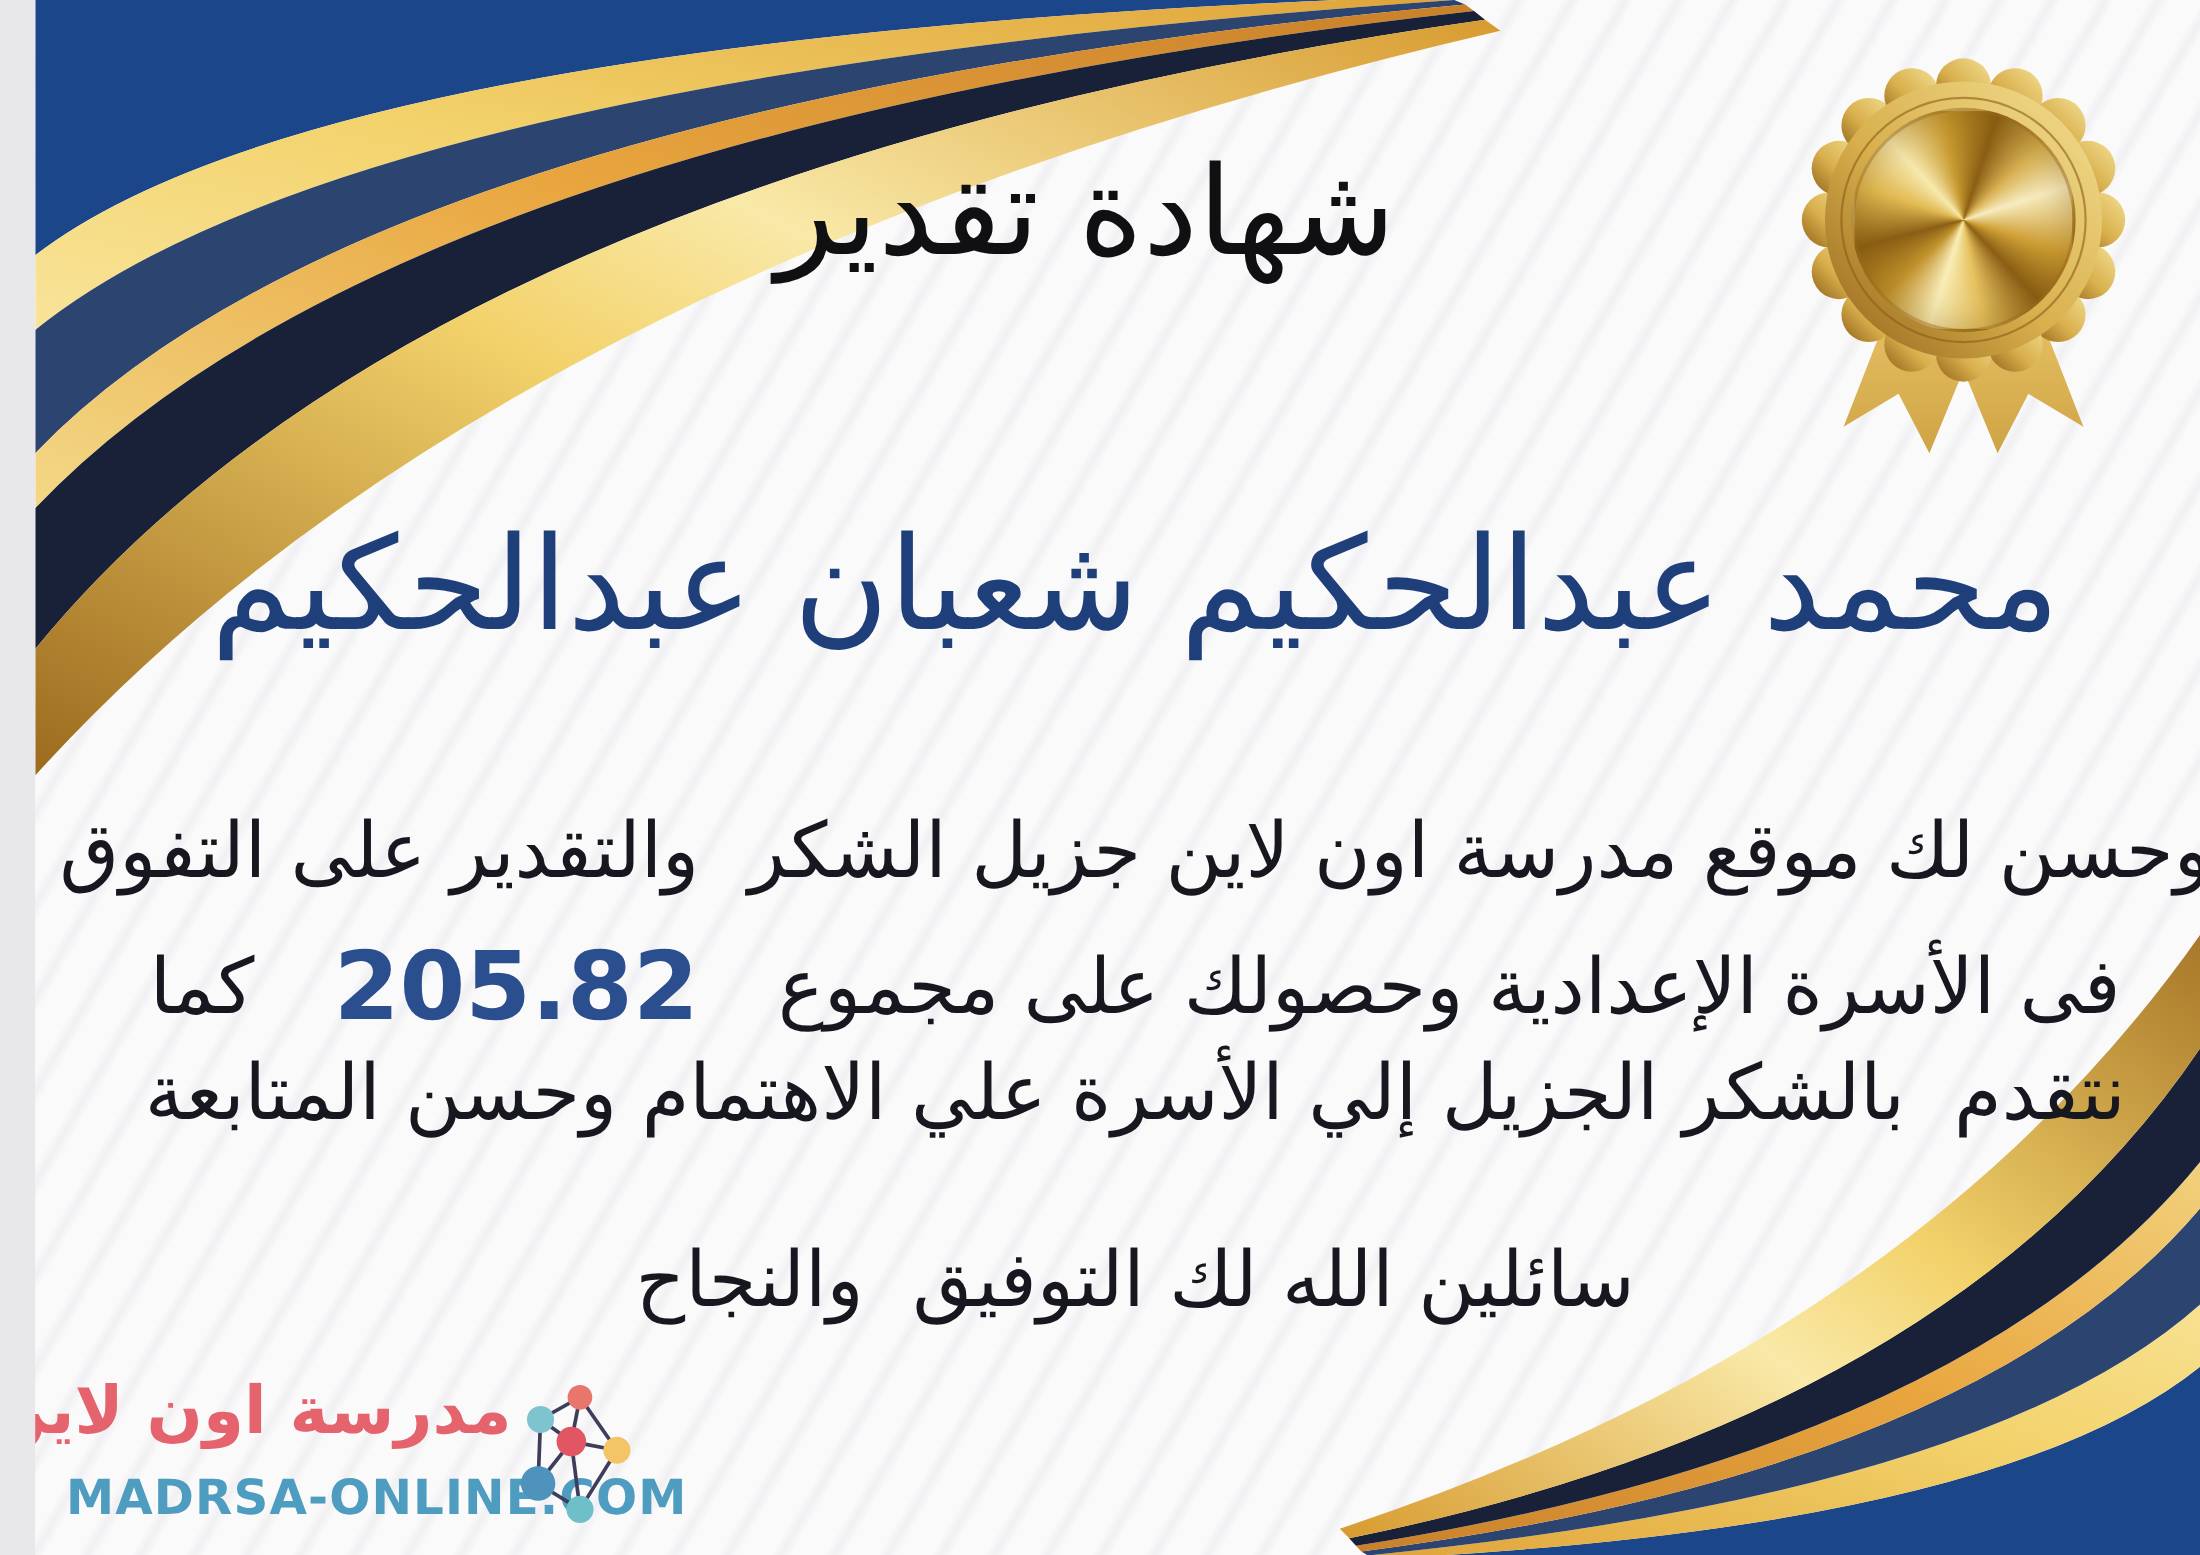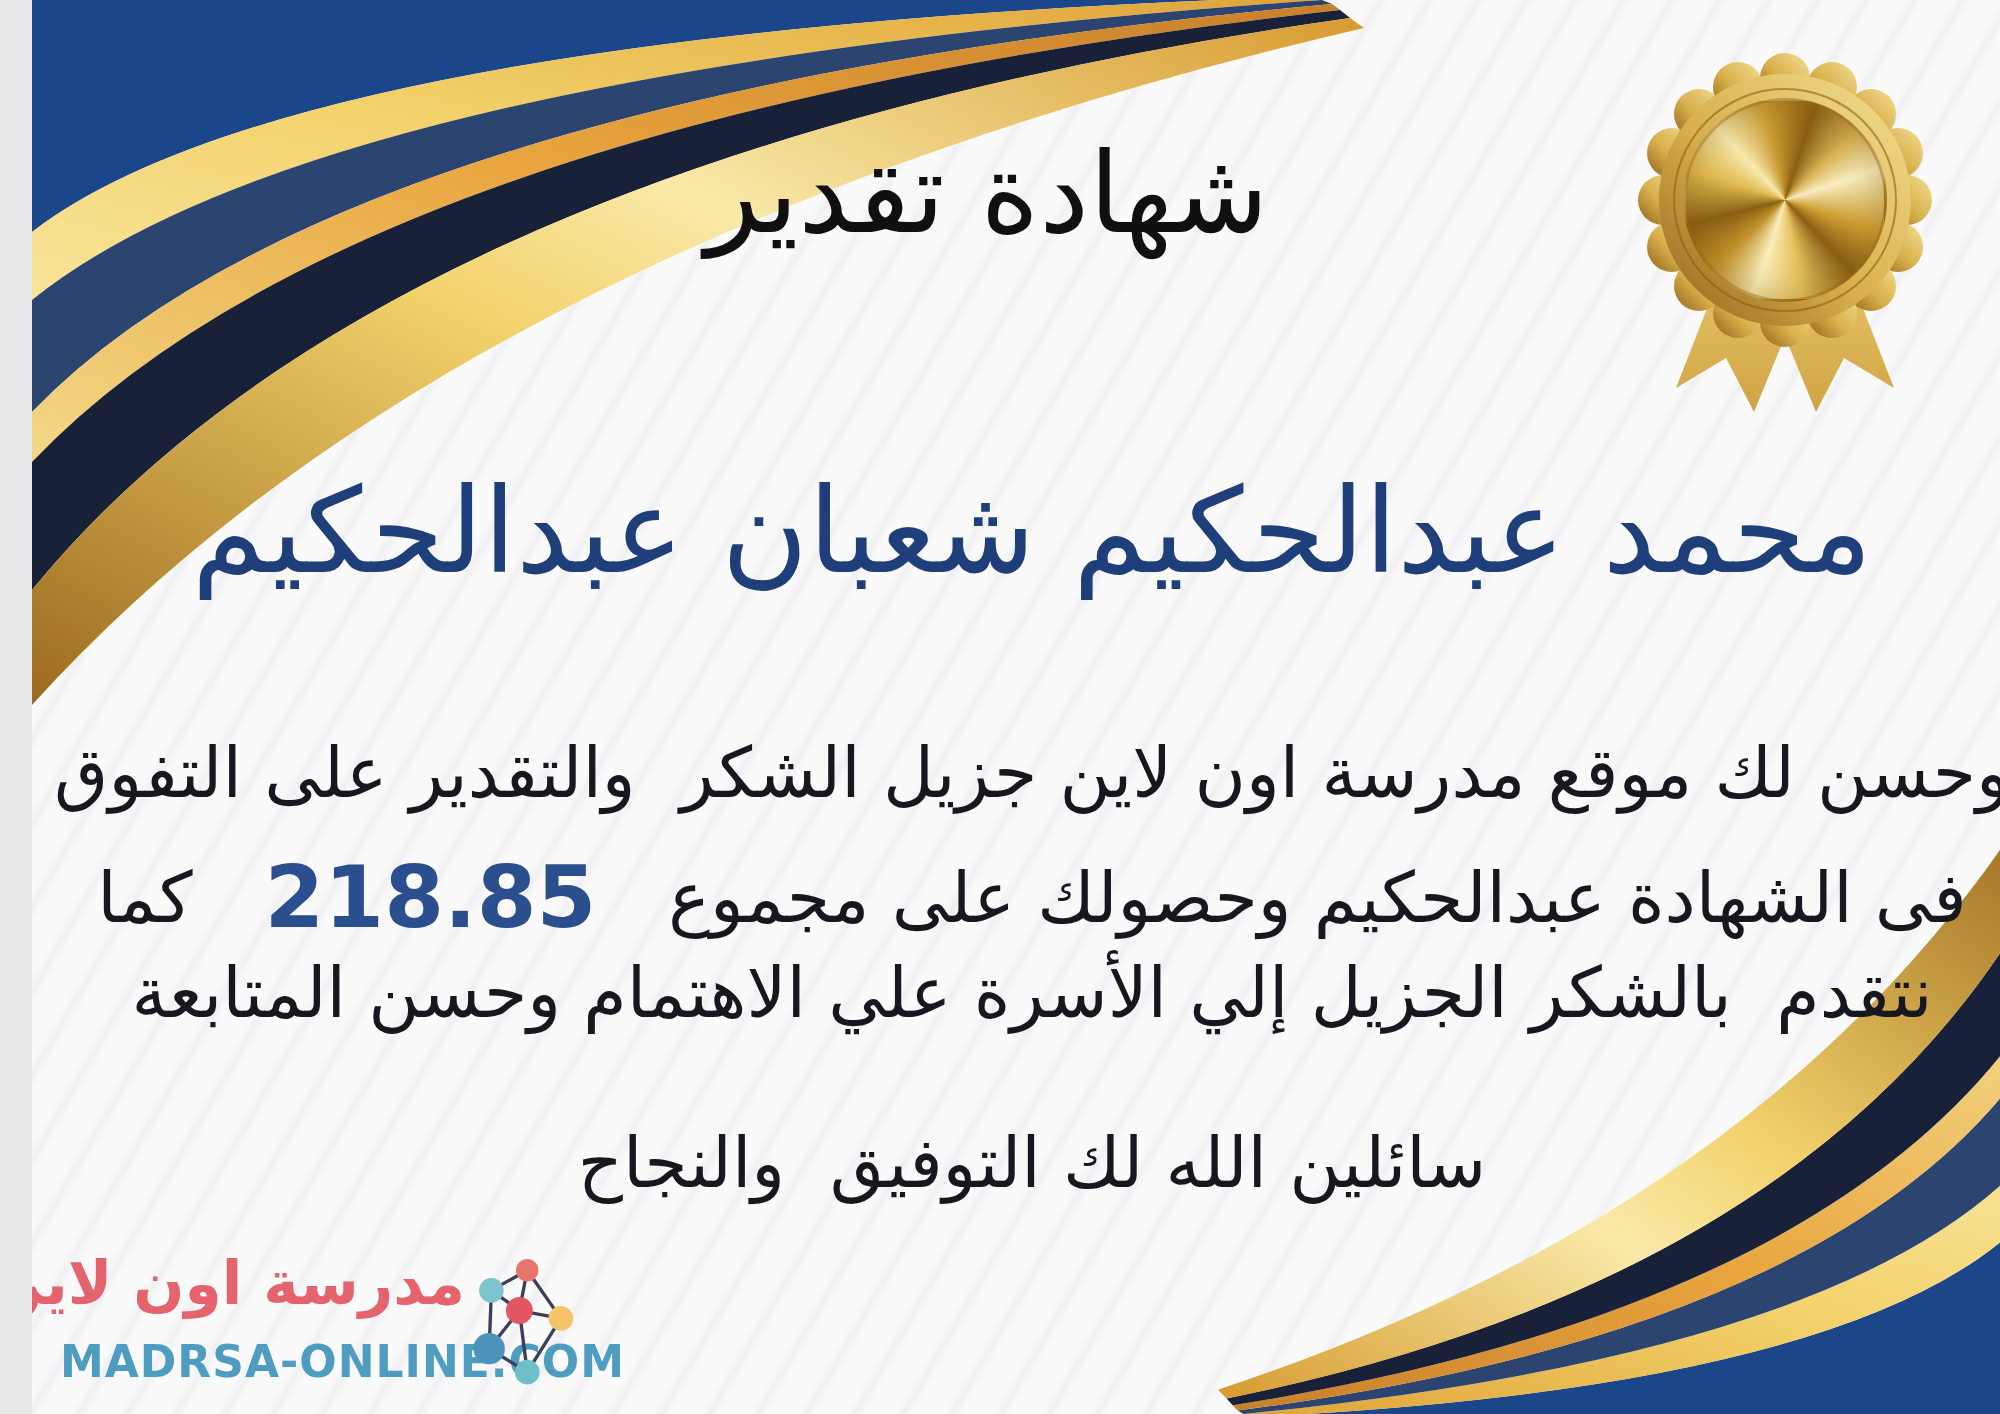--- a/index.html
+++ b/index.html
@@ -163,21 +163,21 @@
     </svg>
     <div class="medal-face"></div>
   </div>
 
   <div class="title">شهادة تقدير</div>
 
   <div class="name">محمد عبدالحكيم شعبان عبدالحكيم</div>
 
   <div class="body-line line1">وحسن لك موقع مدرسة اون لاين جزيل الشكر  والتقدير على التفوق</div>
 
-  <div class="body-line line2"><span>فى الشهادة عبدالحكيم وحصولك على مجموع</span><span class="score">218.85</span><span>كما</span></div>
+  <div class="body-line line2"><span>فى الأسرة الإعدادية وحصولك على مجموع</span><span class="score">205.82</span><span>كما</span></div>
 
   <div class="body-line line3">نتقدم  بالشكر الجزيل إلي الأسرة علي الاهتمام وحسن المتابعة</div>
 
   <div class="body-line closing">سائلين الله لك التوفيق  والنجاح</div>
 
   <div class="logo">
     <div class="logo-ar">مدرسة اون لاين</div>
     <div class="logo-en">MADRSA-ONLINE.COM</div>
     <svg class="logo-icon" width="112" height="140" viewBox="0 0 100 120" aria-hidden="true">
       <g stroke="#3d3d5c" stroke-width="3" fill="none">

